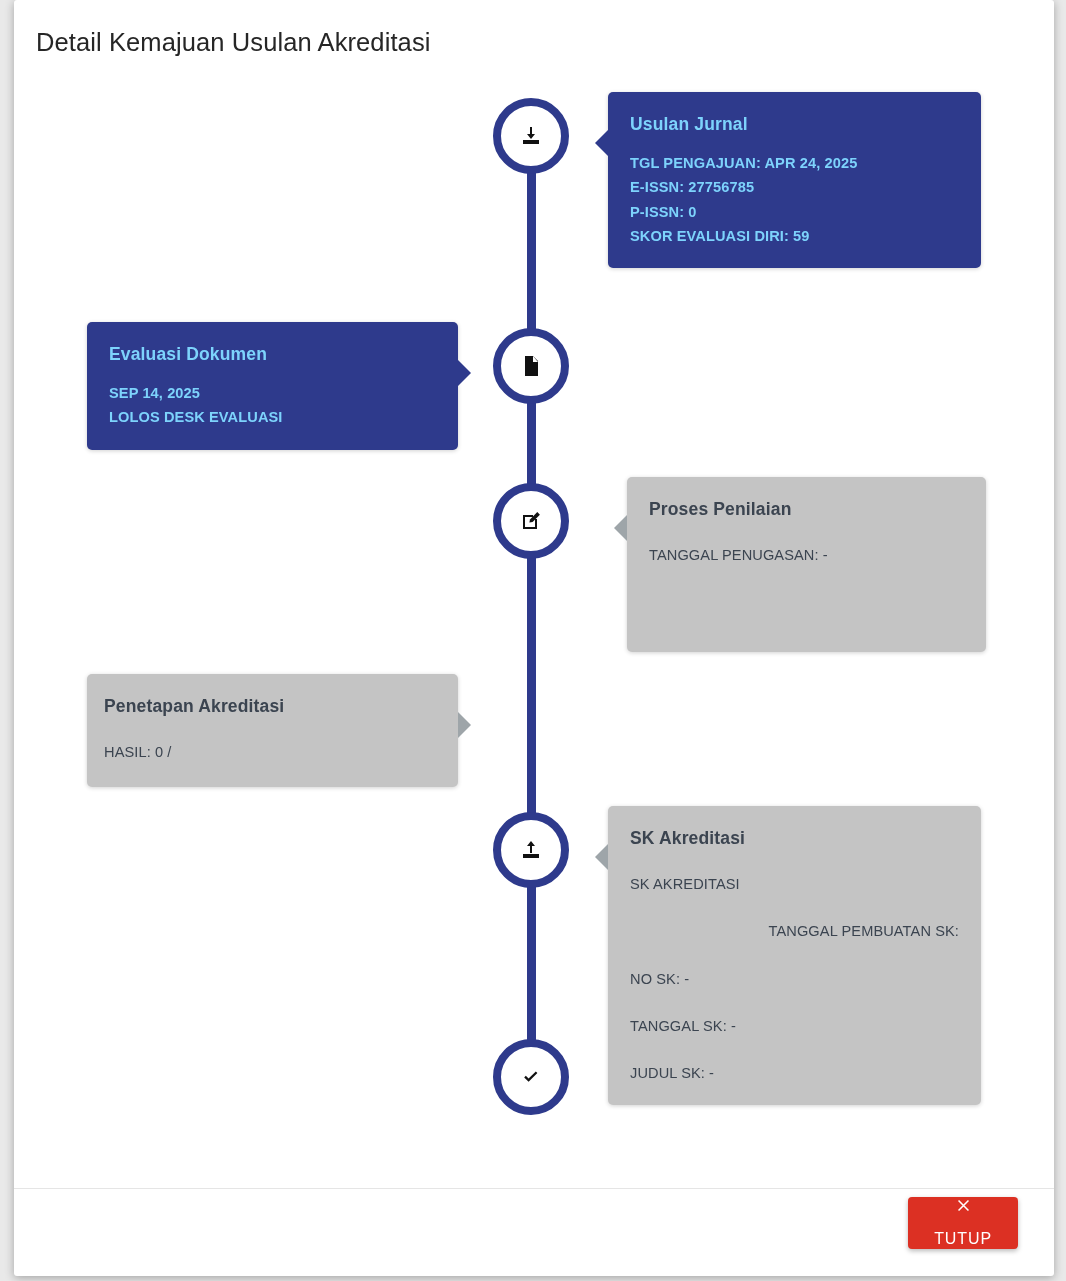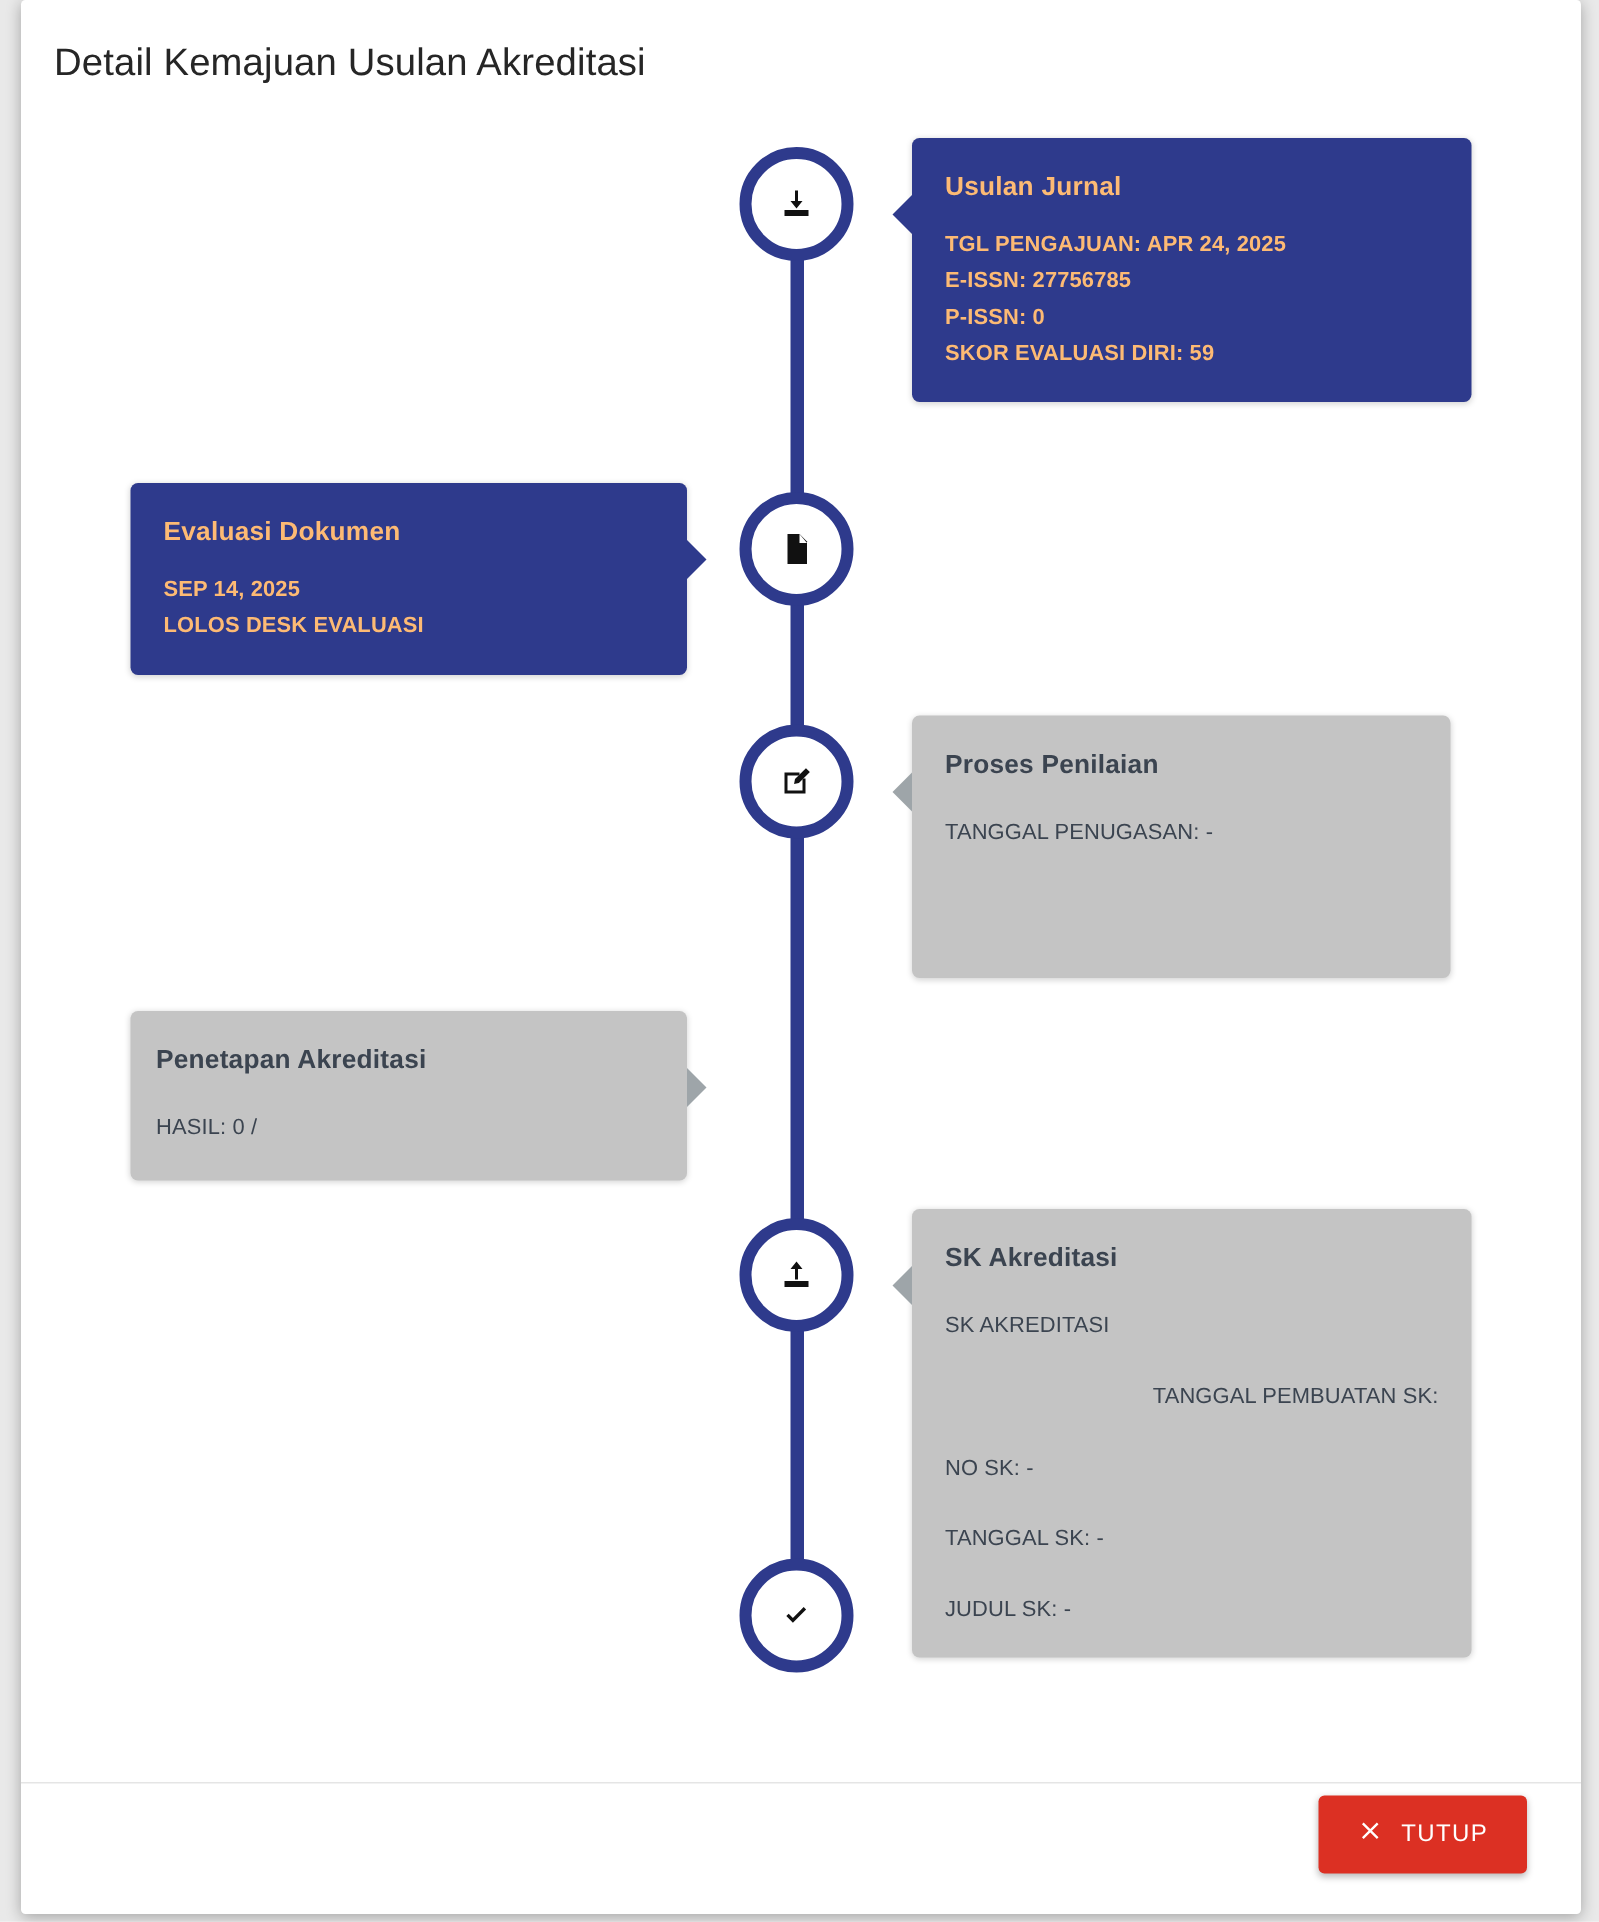--- a/index.html
+++ b/index.html
@@ -65,21 +65,21 @@
   .node svg { width: 24px; height: 24px; fill: #111111; display: block; }
 
   
   .card {
     position: absolute;
     border-radius: 5px;
     padding: 22px 22px 20px 22px;
     box-shadow: 0 1px 4px rgba(0,0,0,0.18);
     z-index: 1;
   }
-  .card.blue { background: #2e3a8c; color: #fdba74; }
+  .card.blue { background: #2e3a8c; color: #7dd3fc; }
   .card.gray { background: #c4c4c4; color: #3b4450; }
 
   .card-title {
     font-size: 17.5px;
     font-weight: bold;
     letter-spacing: 0.15px;
     margin-bottom: 16px;
   }
   .card-line {
     font-size: 14.6px;
@@ -132,20 +132,21 @@
     border-radius: 4px;
     font-family: "Liberation Sans", sans-serif;
     font-size: 16px;
     font-weight: 500;
     letter-spacing: 0.9px;
     display: flex;
     align-items: center;
     gap: 12px;
     cursor: pointer;
     box-shadow: 0 2px 5px rgba(0,0,0,0.28);
+    flex-direction: column;
   }
   #close-button svg { width: 17px; height: 17px; stroke: #ffffff; stroke-width: 2.2; fill: none; }
 </style>
 </head>
 <body>
 
 <div id="modal">
 
   <div id="page-title">Detail Kemajuan Usulan Akreditasi</div>
 
@@ -192,21 +193,21 @@
 
     <div class="node" style="left:479px; top:483px;">
       <span>
         <svg viewBox="0 0 24 24">
           <path d="M4 6h10v2H6v10h10v-8h2v10H4z"></path>
           <path d="M18.3 3.1l2.6 2.6-7.3 7.3-3.2.6.6-3.2z"></path>
         </svg>
       </span>
     </div>
 
-    <div class="card gray" style="left:594px; top:477px; width:359px; height:175px;">
+    <div class="card gray" style="left:613px; top:477px; width:359px; height:175px;">
       <div class="arrow right-card"></div>
       <div class="card-title">Proses Penilaian</div>
       <div class="card-line">TANGGAL PENUGASAN: -</div>
     </div>
 
     <div class="card gray" style="left:73px; top:674px; width:371px; height:113px;padding-left:17px;">
       <div class="arrow left-card"></div>
       <div class="card-title">Penetapan Akreditasi</div>
       <div class="card-line">HASIL: 0 /</div>
     </div>

